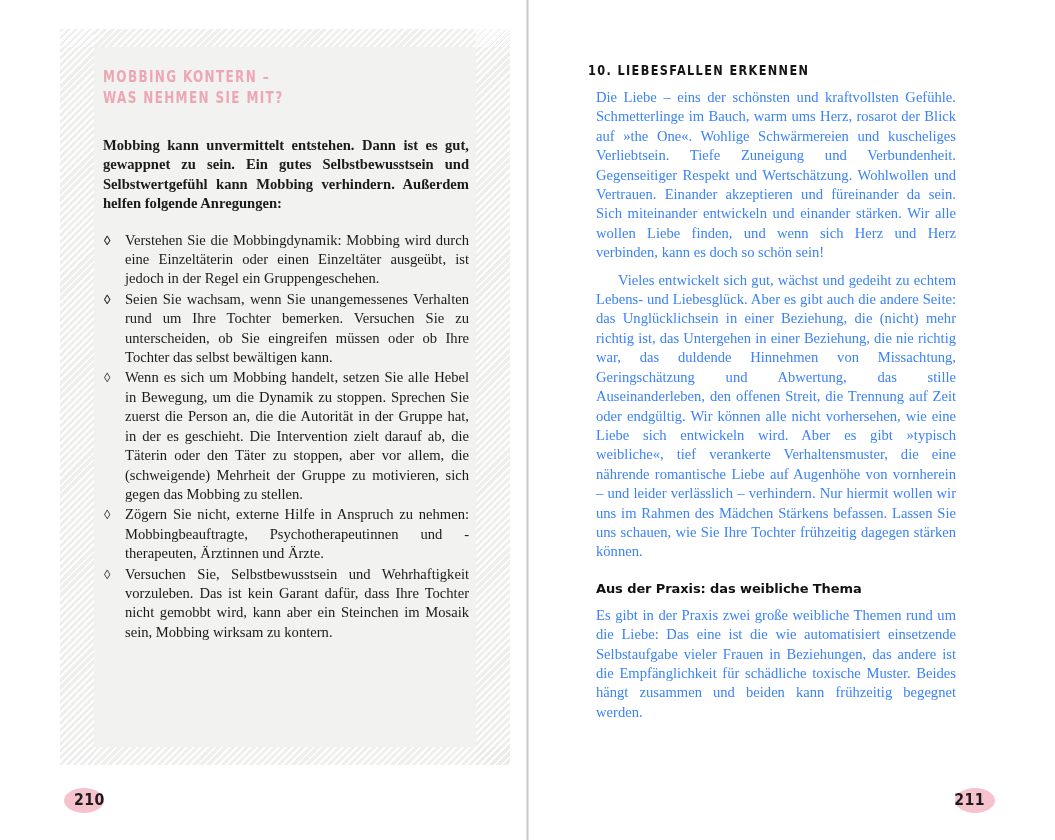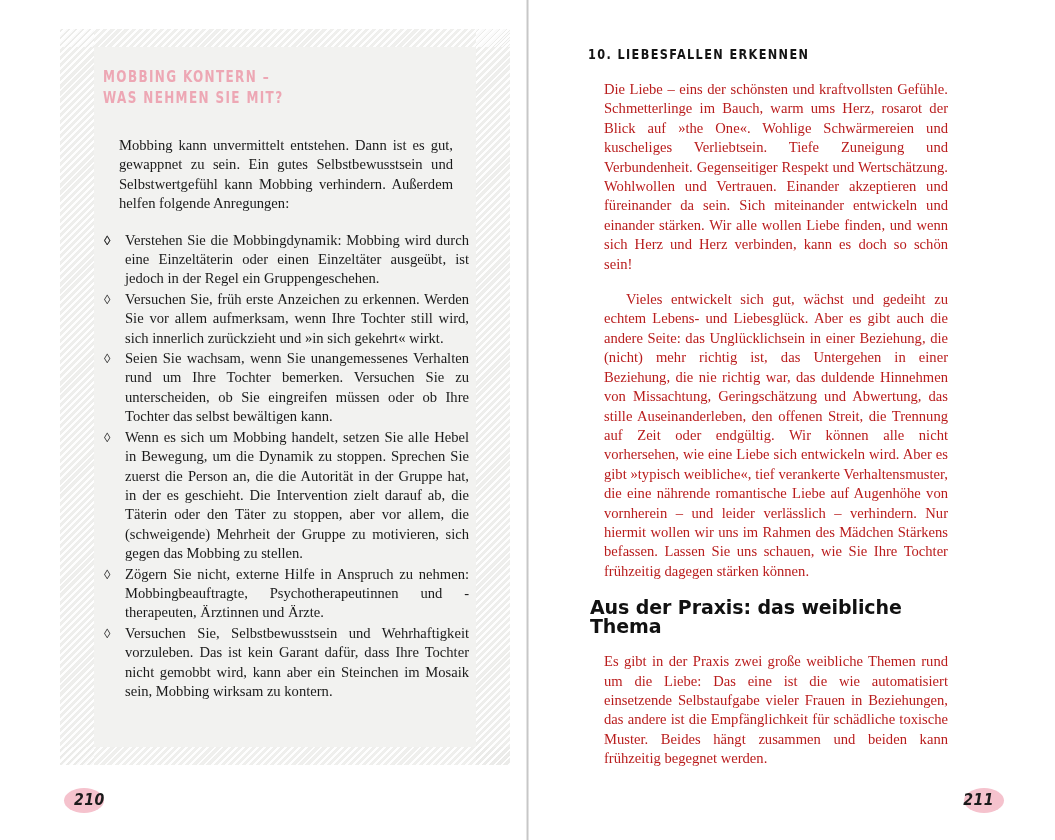--- a/index.html
+++ b/index.html
@@ -112,21 +112,21 @@
 
   .body-text {
     font-family: "Liberation Serif", serif;
     font-size: 14.6px;
     line-height: 19.4px;
     color: #1a1a1a;
     text-align: justify;
     text-justify: inter-word;
     hyphens: manual;
   }
-  .body-text p { margin: 16px; }
+  .body-text p { margin: 0; font-weight: bold; }
 
   ul.tips {
     list-style: none;
     margin: 17px 0 0 0;
     padding: 0;
   }
   ul.tips li {
     position: relative;
     padding-left: 22px;
     margin-bottom: 1px;
@@ -147,59 +147,58 @@
 
   
   .page-right {
     position: absolute;
     left: 527px; top: 0;
     width: 528px; height: 840px;
   }
   .right-inner {
     position: absolute;
     left: 61px;
-    top: 44px;
+    top: 60px;
     width: 376px;
   }
   .chapter-head {
     color: #141414;
     font-size: 14.6px;
     line-height: 20px;
     margin-bottom: 3px;
     white-space: nowrap;
   }
   .right-inner p {
-    margin: 16px;
+    margin: 8px;
     font-family: "Liberation Serif", serif;
     font-size: 14.6px;
     line-height: 19.4px;
-    color: #b91c1c;
+    color: #3b82f6;
     text-align: justify;
   }
   .right-inner p.indent { text-indent: 22px; }
   .sub-head {
     font-family: "DejaVu Sans", sans-serif;
     font-weight: bold;
-    font-size: 19px;
+    font-size: 13px;
     line-height: 19px;
     color: #111111;
-    margin: 17px 0 4px 2px;
+    margin: 17px 0 4px 8px;
     letter-spacing: -0.1px;
   }
 
   
   .folio {
     position: absolute;
     bottom: 24px;
     width: 76px;
     height: 30px;
-    font-style: italic;
   }
   .folio.left { left: 47px; }
-  .folio.right { right: 47px; text-align: left; }
+  .folio.right { right: 56px; text-align: left; }
   .folio .blob {
     position: absolute;
     top: 2px;
     width: 40px;
     height: 25px;
     border-radius: 50%;
     background: #f5c2cd;
   }
   .folio.left .blob { left: 4px; }
   .folio.right .blob { right: 4px; }
@@ -243,21 +242,20 @@
         <ul class="tips">
           <li>
             <span class="bullet">◊</span>
           </li>
           <li>
             <span class="bullet">◊</span>
             <span>Verstehen Sie die Mobbingdynamik: Mobbing wird durch eine Einzeltäterin oder einen Einzeltäter ausgeübt, ist jedoch in der Regel ein Gruppengeschehen.</span>
           </li>
           <li>
             <span class="bullet">◊</span>
-            <span>Versuchen Sie, früh erste Anzeichen zu erkennen. Werden Sie vor allem aufmerksam, wenn Ihre Tochter still wird, sich innerlich zurückzieht und »in sich gekehrt« wirkt.</span>
           </li>
           <li>
             <span class="bullet">◊</span>
             <span>Seien Sie wachsam, wenn Sie unangemessenes Verhalten rund um Ihre Tochter bemerken. Versuchen Sie zu unterscheiden, ob Sie eingreifen müssen oder ob Ihre Tochter das selbst bewältigen kann.</span>
           </li>
           <li>
             <span class="bullet">◊</span>
             <span>Wenn es sich um Mobbing handelt, setzen Sie alle Hebel in Bewegung, um die Dynamik zu stoppen. Sprechen Sie zuerst die Person an, die die Autorität in der Gruppe hat, in der es geschieht. Die Intervention zielt darauf ab, die Täterin oder den Täter zu stoppen, aber vor allem, die (schweigende) Mehrheit der Gruppe zu motivieren, sich gegen das Mobbing zu stellen.</span>
           </li>
           <li>

